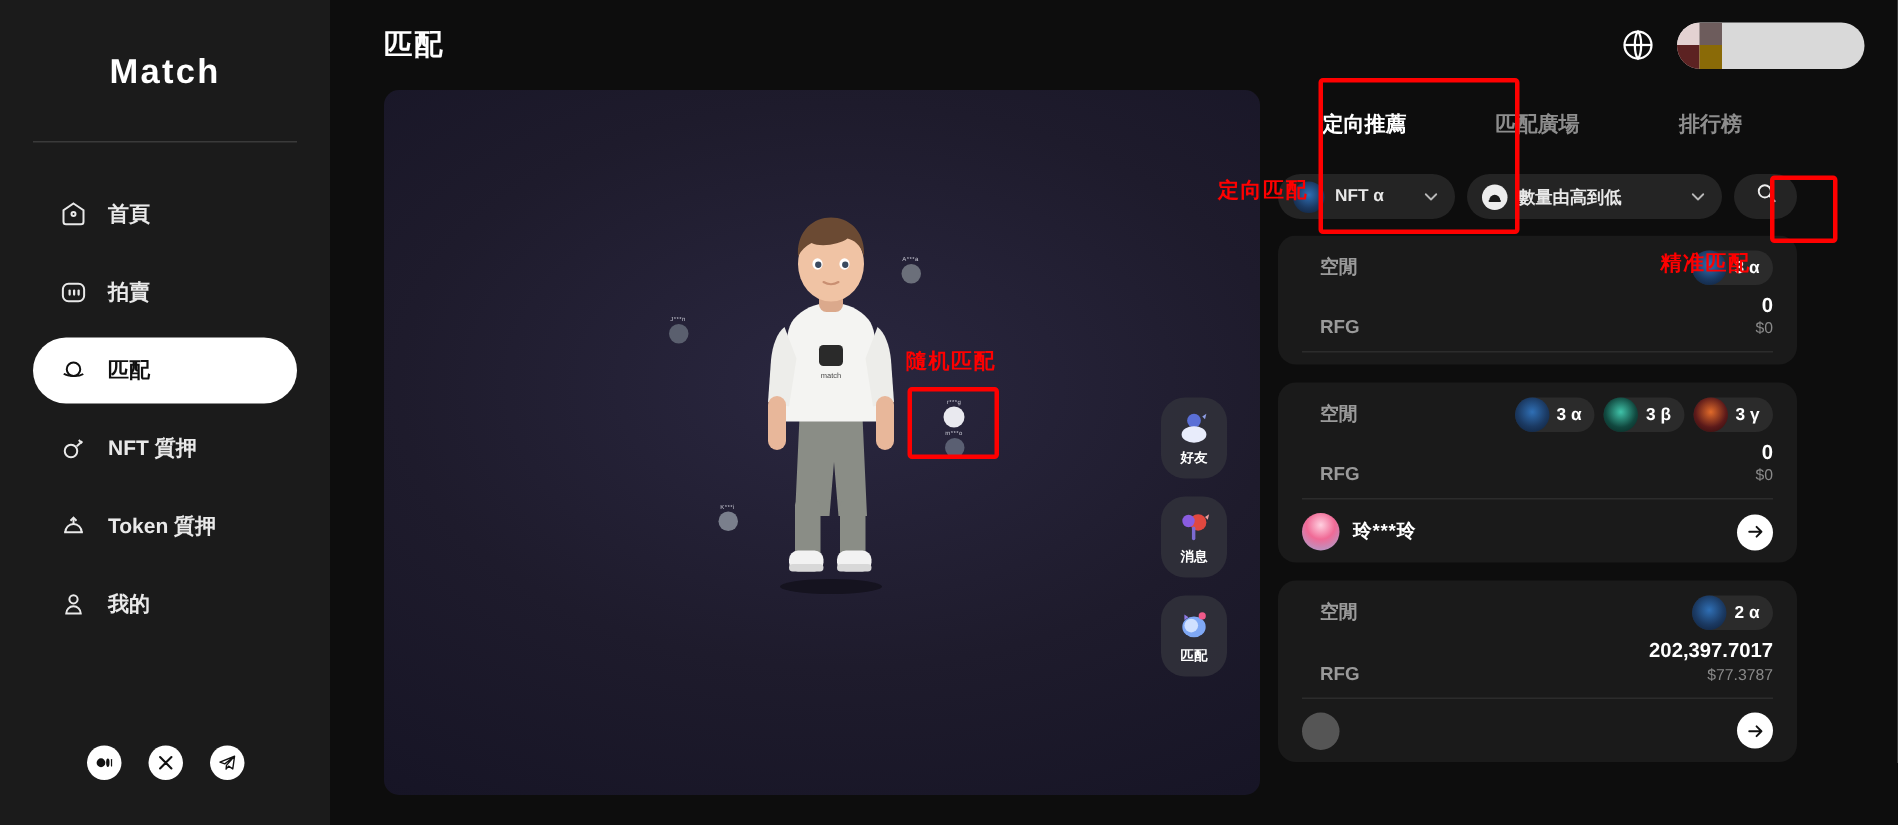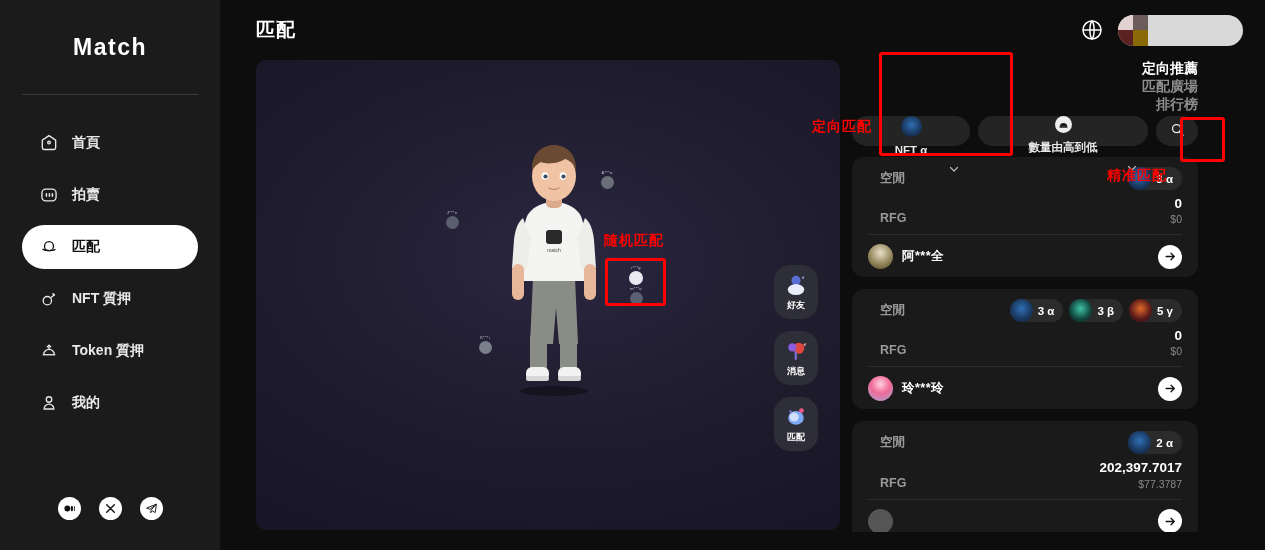--- a/index.html
+++ b/index.html
@@ -74,40 +74,40 @@
   }
   .floater .bubble { width: 26px; height: 24px; display:flex; align-items:center; justify-content:center; }
   .floater .lbl { color: #fff; font-size: 9px; font-weight: 700; }
 
   .mini-av { position: absolute; width: 22px; text-align: center; }
   .mini-av .nametag { font-size: 4px; color: #c9c9d4; letter-spacing: .3px; white-space: nowrap; }
   .mini-av .body { width: 13px; height: 13px; border-radius: 50%; margin: 1px auto 0; }
 
   
   .right-panel { width: 380px; flex: 0 0 380px; position: relative; padding: 0 22px 0 12px; }
-  .tabs { display: flex; align-items: flex-end; height: 46px; gap: 0; flex-direction: column; }
+  .tabs { display: flex; align-items: flex-end; height: 46px; gap: 0; }
   .tab {
     flex: 1 1 0; height: 46px; display: flex; align-items: center; justify-content: center;
     color: #8d8d8d; font-size: 14px; font-weight: 700; cursor: pointer; position: relative;
   }
   .tab.active { color: #ffffff; }
   .tab.active::before {
     content: ""; position: absolute; left: 0; right: 0; top: 0; bottom: 0;
     background: #242424; border-radius: 12px 12px 0 0; z-index: -1;
   }
   .tabs-strip { position: relative; }
   .tabs-strip::after {
     content:""; position:absolute; left:0; right:0; bottom:0; height:20px; background:transparent;
   }
 
   .filters { display: flex; align-items: center; gap: 8px; margin-top: 10px; }
   .select {
     height: 30px; border-radius: 15px; background: #242424;
     display: flex; align-items: center; gap: 7px; padding: 0 10px;
-    color: #e8e8e8; font-size: 11.5px; font-weight: 700; cursor: pointer; flex-direction: column;
+    color: #e8e8e8; font-size: 11.5px; font-weight: 700; cursor: pointer;
   }
   .select.nft { width: 118px; }
   .select.sort { flex: 1 1 auto; }
   .select .chev { margin-left: auto; opacity: .8; }
   .select .chev svg { width: 12px; height: 12px; display:block; }
   .nft-thumb { width: 21px; height: 21px; border-radius: 50%; flex: 0 0 21px; }
   .coin-ico { width: 17px; height: 17px; border-radius: 50%; background: #ededed; display:flex;align-items:center;justify-content:center; flex:0 0 17px;}
   .coin-ico svg { width: 11px; height: 11px; }
   .search-btn {
     width: 42px; height: 30px; border-radius: 15px; background: #242424;
@@ -429,46 +429,37 @@
               </span>
             </div>
             <div class="amount-row">
               <span class="card-label">RFG</span>
               <span class="amounts">
                 <div class="amt">0</div>
                 <div class="usd">$0</div>
               </span>
             </div>
             <div class="card-sep"></div>
-            <div class="user-row">
-              <span class="user-av" style="background:radial-gradient(circle at 50% 35%, #e8e0c8 0%, #8d7f52 60%, #4e4629 100%)"></span>
-              <span class="user-name">阿***全</span>
-              <span class="go-btn">
-                <svg viewBox="0 0 24 24" fill="none" stroke="currentColor" stroke-width="2.4" stroke-linecap="round" stroke-linejoin="round">
-                    <path d="M4 12h15M13 6l6 6-6 6"></path>
-                  </svg>
-              </span>
-            </div>
           </div>
 
           <div class="card">
             <div class="card-row">
               <span class="card-label">空閒</span>
               <span class="badges">
                 <span class="badge">
                   <span class="bthumb" style="background:radial-gradient(circle at 50% 42%, #2f6fb5 0%, #1b3a63 55%, #0d1c33 100%)"></span>
                   <span>3 α</span>
                 </span>
                 <span class="badge">
                   <span class="bthumb" style="background:radial-gradient(circle at 50% 42%, #3fc2a8 0%, #11483f 58%, #07201c 100%)"></span>
                   <span>3 β</span>
                 </span>
                 <span class="badge">
                   <span class="bthumb" style="background:radial-gradient(circle at 50% 42%, #e06a2a 0%, #5c1a1a 58%, #240a0a 100%)"></span>
-                  <span>5 γ</span>
+                  <span>3 γ</span>
                 </span>
               </span>
             </div>
             <div class="amount-row">
               <span class="card-label">RFG</span>
               <span class="amounts">
                 <div class="amt">0</div>
                 <div class="usd">$0</div>
               </span>
             </div>

